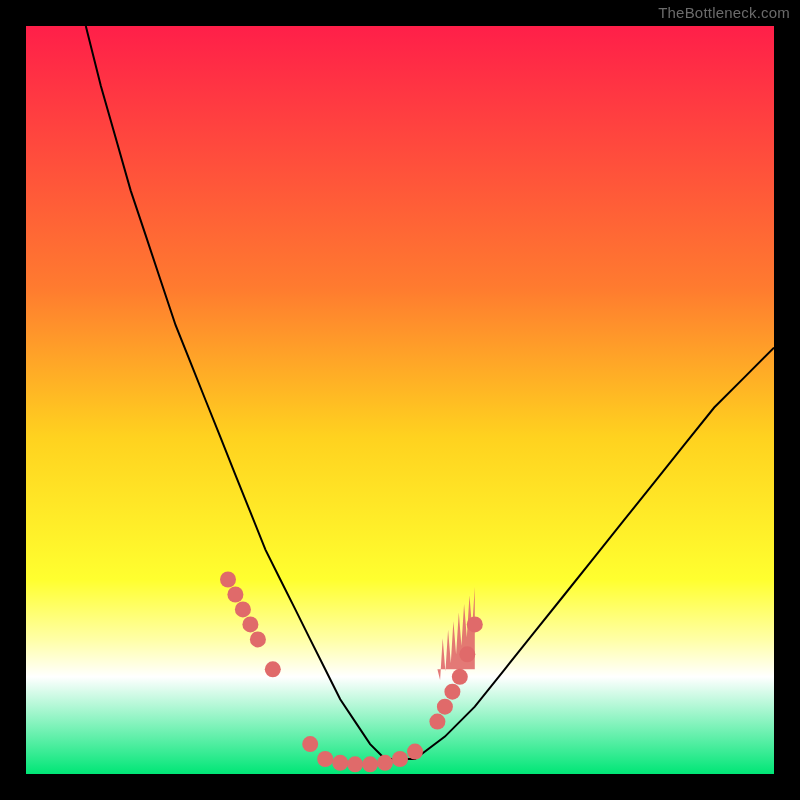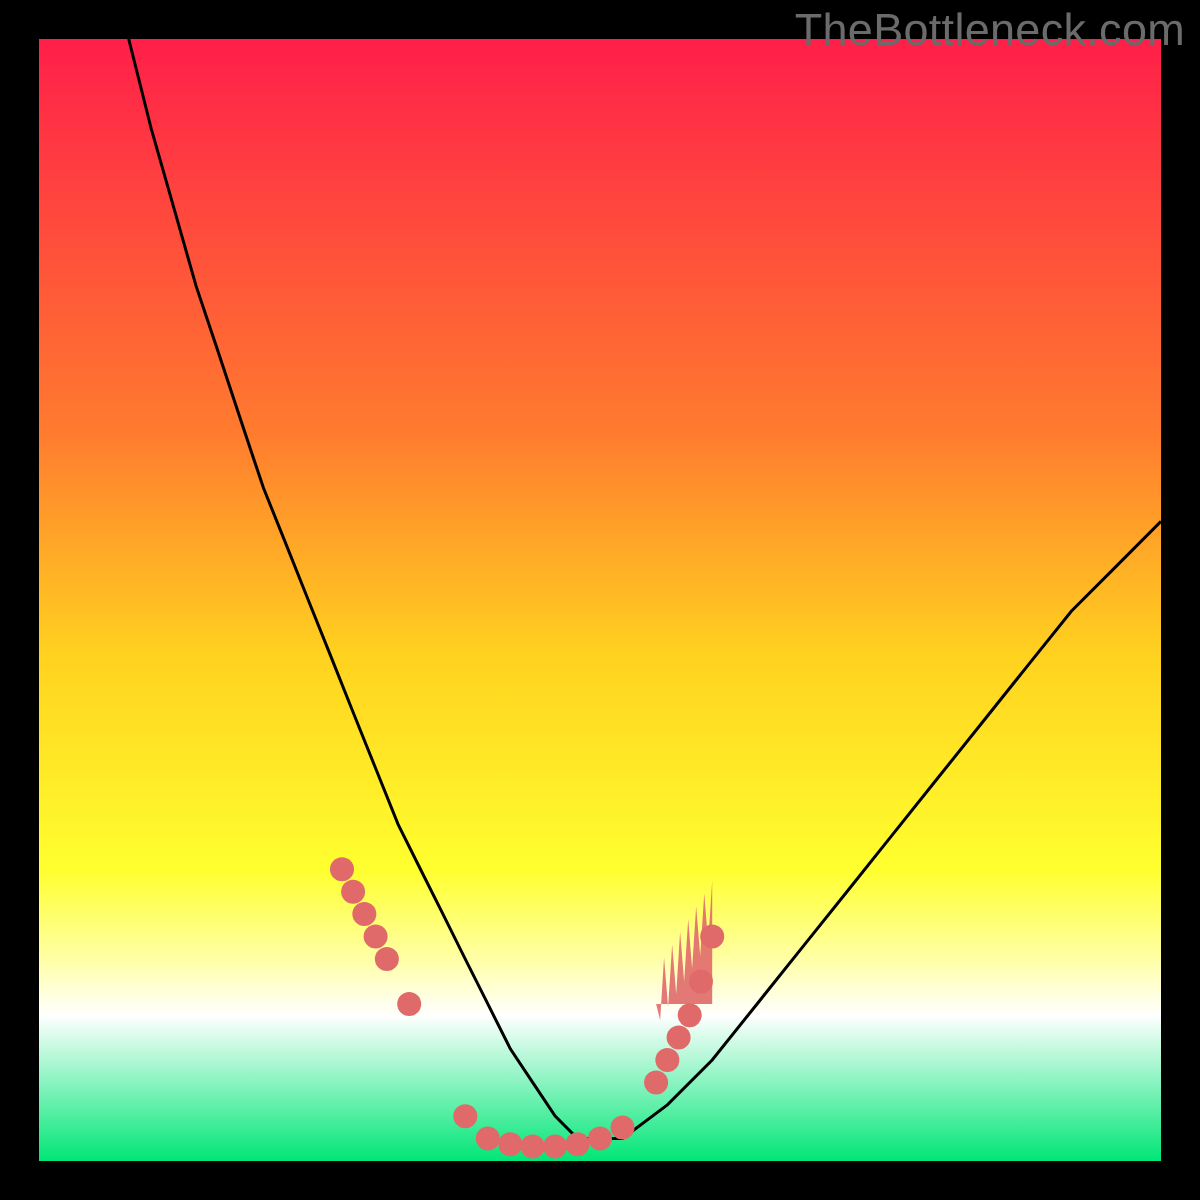--- a/index.html
+++ b/index.html
@@ -24,21 +24,21 @@
     left: 0;
     top: 0;
     width: 748px;
     height: 748px;
   }
   .watermark {
     position: absolute;
     top: 4px;
     right: 10px;
     color: #6b6b6b;
-    font-size: 30px;
+    font-size: 15px;
     font-weight: 500;
     letter-spacing: 0.2px;
   }
 </style>
 </head>
 <body>
 
 <div class="frame">
   <svg class="plot" viewBox="0 0 748 748" preserveAspectRatio="none">
     <defs>

